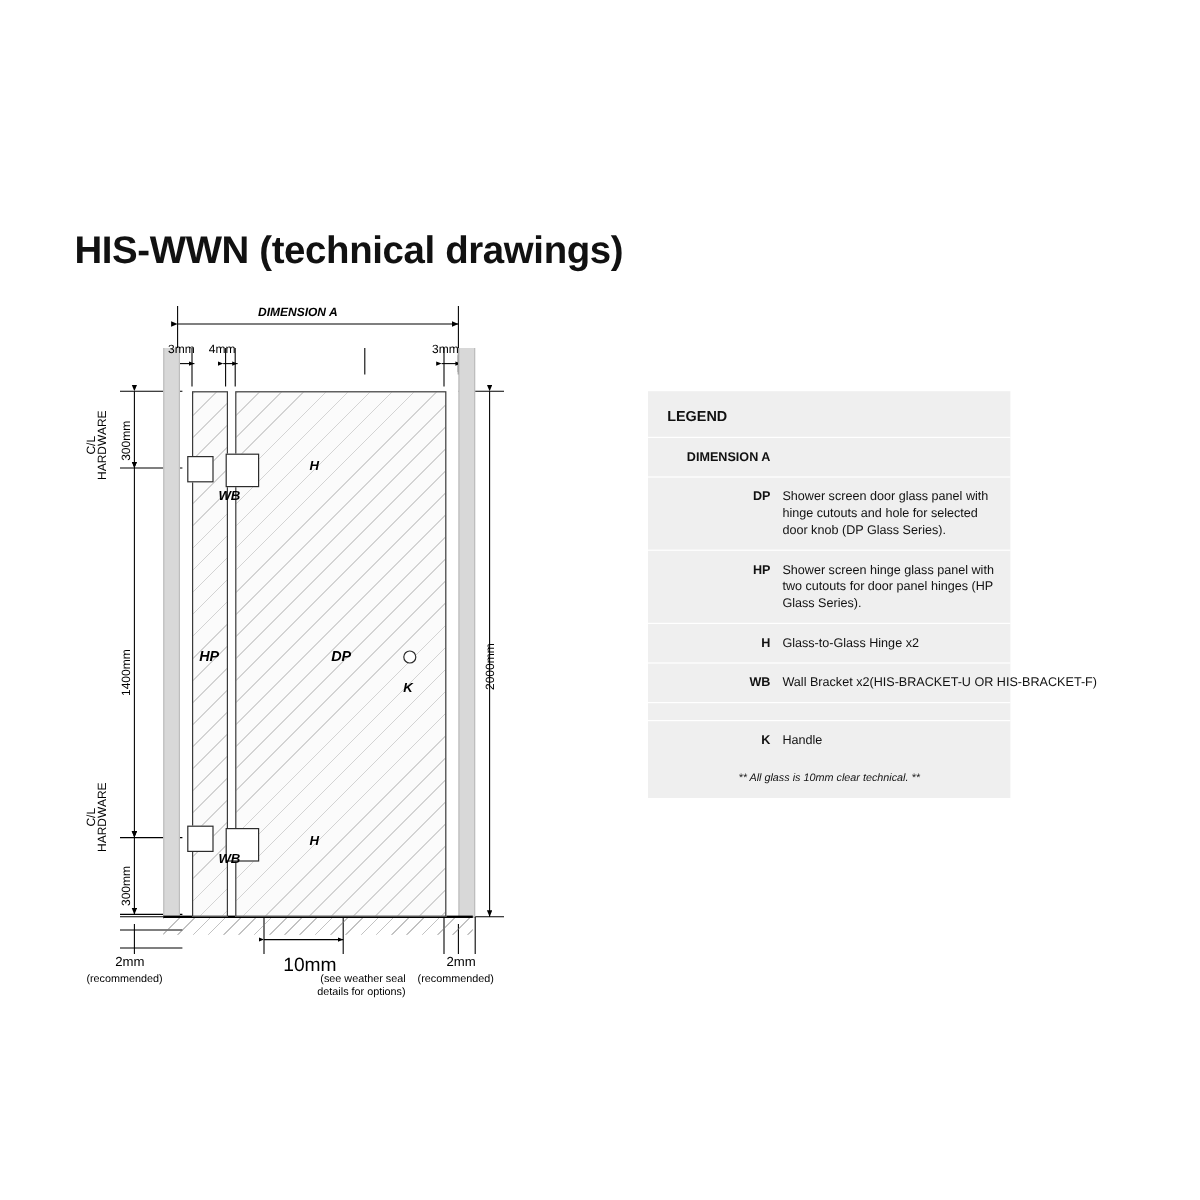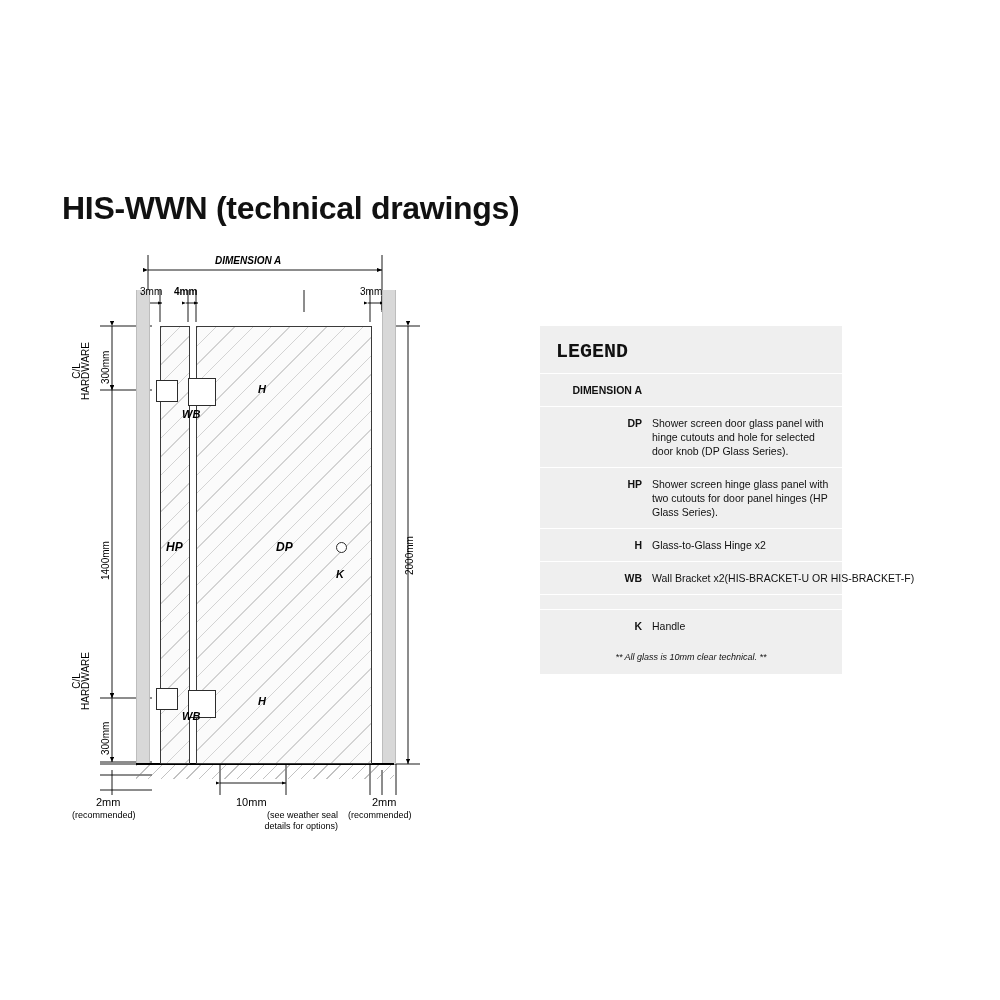--- a/index.html
+++ b/index.html
@@ -91,25 +91,24 @@
   
   #legend {
     position: absolute;
     left: 540px;
     top: 326px;
     width: 302px;
     background: #efefef;
     font-size: 10.5px;
   }
   .legend-title {
-    font-size: 20px;
+    font-size: 12px;
     font-weight: bold;
     padding: 14px 0 10px 16px;
     color: #111;
-    font-family: Liberation Mono, monospace;
   }
   .legend-row {
     display: flex;
     align-items: flex-start;
     border-top: 1px solid #ffffff;
     padding: 9px 6px 9px 0;
   }
   .legend-row .key {
     width: 102px;
     flex: none;
@@ -221,21 +220,21 @@
   <div class="hw" style="left:96px; top:438px; width:20px; height:20px;"></div>
 
   <div class="hw" style="left:128px; top:128px; width:26px; height:26px;"></div>
   <div class="hw" style="left:128px; top:440px; width:26px; height:26px;"></div>
 
   <div class="knob" style="left:276px; top:292px;"></div>
 
   <div class="lbl italic bold" style="left:155px; top:5px;">DIMENSION A</div>
 
   <div class="lbl" style="left:80px; top:36px;">3mm</div>
-  <div class="lbl" style="left:114px; top:36px;font-weight:bold;">4mm</div>
+  <div class="lbl" style="left:114px; top:36px;">4mm</div>
   <div class="lbl" style="left:300px; top:36px;">3mm</div>
 
   <div class="lbl vert" style="left:12px; top:150px; line-height:9px; text-align:center;">
     <span>C/L<br>HARDWARE</span>
   </div>
   <div class="lbl vert" style="left:40px; top:134px;">300mm</div>
   <div class="lbl vert" style="left:40px; top:330px;">1400mm</div>
   <div class="lbl vert" style="left:12px; top:460px; line-height:9px; text-align:center;">
     <span>C/L<br>HARDWARE</span>
   </div>
@@ -248,21 +247,21 @@
 
   <div class="lbl bold italic" style="left:122px; top:158px; font-size:11px;">WB</div>
   <div class="lbl bold italic" style="left:122px; top:460px; font-size:11px;">WB</div>
   <div class="lbl bold italic" style="left:198px; top:133px; font-size:11px;">H</div>
   <div class="lbl bold italic" style="left:198px; top:445px; font-size:11px;">H</div>
   <div class="lbl bold italic" style="left:276px; top:318px; font-size:11px;">K</div>
 
   <div class="lbl" style="left:36px; top:546px; font-size:11px;">2mm</div>
   <div class="lbl" style="left:12px; top:560px; font-size:9px;">(recommended)</div>
 
-  <div class="lbl" style="left:176px; top:546px; font-size:11px;">10mm</div>
+  <div class="lbl" style="left:176px; top:546px; font-size:16px;">10mm</div>
   <div class="lbl" style="left:118px; top:560px; font-size:9px; line-height:11px; text-align:right; width:160px;">
     (see weather seal<br>details for options)
   </div>
 
   <div class="lbl" style="left:312px; top:546px; font-size:11px;">2mm</div>
   <div class="lbl" style="left:288px; top:560px; font-size:9px;">(recommended)</div>
 </div>
 
 <div id="legend">
   <div class="legend-title">LEGEND</div>

